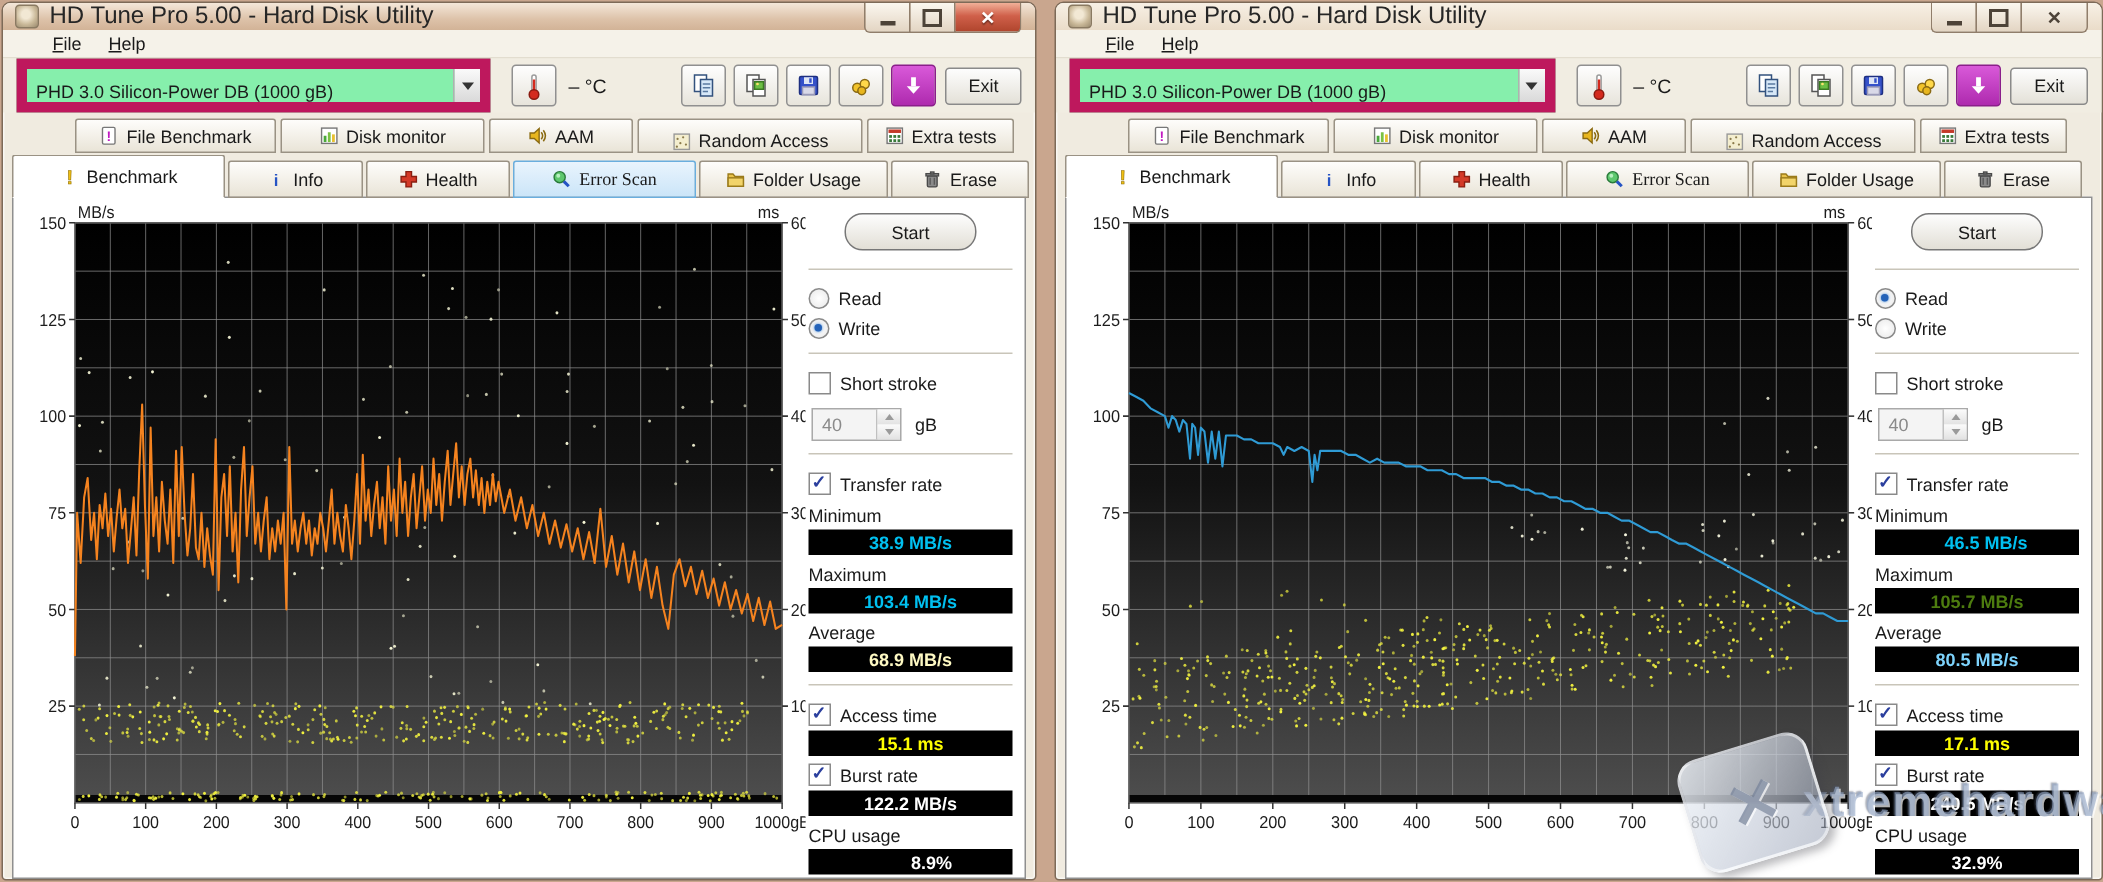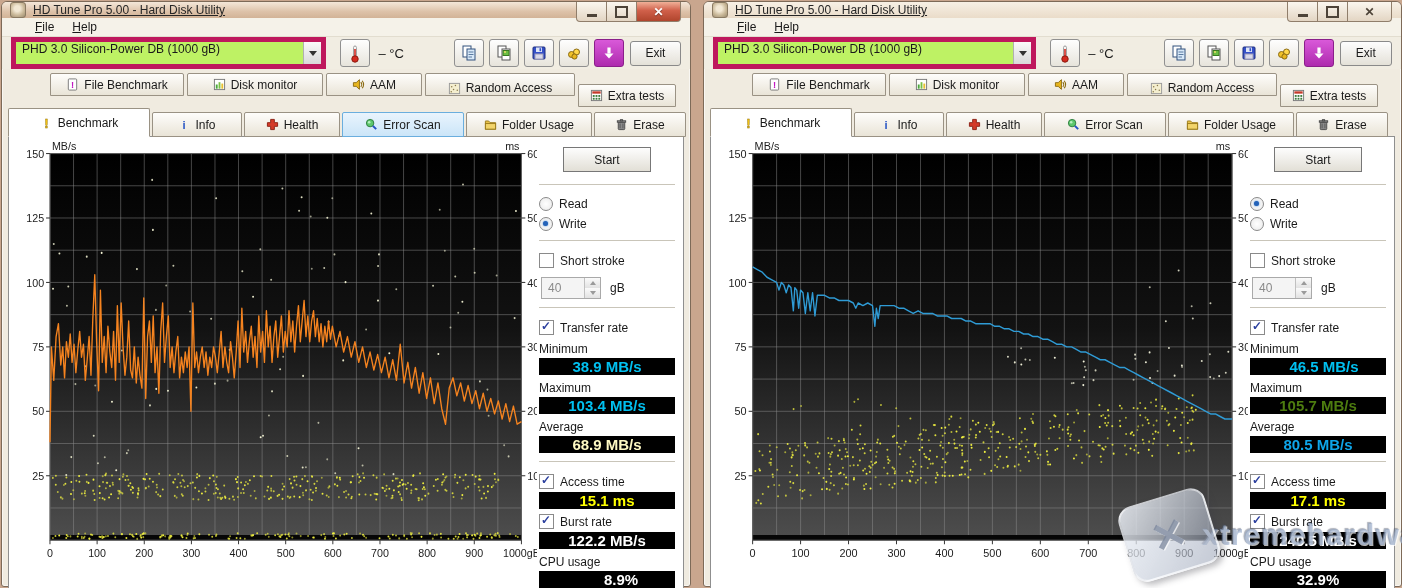--- a/index.html
+++ b/index.html
@@ -5,88 +5,88 @@
   html,body{margin:0;padding:0;}
   body{width:1402px;height:588px;background:#c9a68e;position:relative;overflow:hidden;
        font-family:"Liberation Sans",sans-serif;font-size:12px;color:#1a1a1a;}
   .window{position:absolute;top:1px;height:584px;border:1px solid #7d6a58;border-radius:6px 6px 3px 3px;
           background:#f0ebe0;display:flex;flex-direction:column;box-shadow:inset 0 0 0 1px rgba(255,255,255,.6);}
   .titlebar{height:26px;display:flex;align-items:center;padding:0 8px;border-radius:5px 5px 0 0;position:relative;}
   .window.active .titlebar{background:linear-gradient(#f4e7d9,#ddc2a9 60%,#d2b397);}
   .window.inactive .titlebar{background:linear-gradient(#f7f0e5,#eadcc9);}
   .app-icon{width:14px;height:14px;border:1px solid #8a7a62;border-radius:3px;
             background:radial-gradient(circle at 45% 40%,#f2e8d4 25%,#c9b898 60%,#9a8a6e);}
-  .title-text{font-size:12px;color:#262626;margin-left:7px;flex:1;white-space:nowrap;overflow:hidden;text-decoration:underline;}
+  .title-text{font-size:16px;color:#262626;margin-left:7px;flex:1;white-space:nowrap;overflow:hidden;}
   .win-buttons{display:flex;position:absolute;right:9px;top:0;}
   .win-btn{width:29px;height:19px;border:1px solid #907e6b;border-top:none;margin-left:-1px;
            background:linear-gradient(#fbf7ef,#e3d5c3);display:flex;align-items:center;justify-content:center;cursor:default;}
   .win-btn.minb{border-radius:0 0 0 4px;}
   .win-btn.closeb{width:43px;border-radius:0 0 4px 0;}
   .window.active .win-btn.closeb{background:linear-gradient(#f0b098,#d0604a 45%,#b0452d);}
   .glyph-min{width:10px;height:3px;background:#4d4338;margin-top:7px;}
   .glyph-max{width:9px;height:8px;border:2px solid #4d4338;}
   .glyph-x{font-size:12px;font-weight:bold;color:#4d4338;line-height:1;}
   .window.active .glyph-x{color:#fff;text-shadow:0 1px 1px rgba(0,0,0,.4);}
   .menu-bar{height:22px;display:flex;align-items:center;padding:0 24px;background:#f5f2e9;border-bottom:1px solid #e2ddcf;}
   .menu-item{padding:2px 9px;}
   .toolbar{height:40px;display:flex;align-items:center;padding:0 9px;gap:6px;background:#f1ede2;}
-  .combo{width:336px;height:22px;background:#bef264;border:5px solid #be185d;display:flex;align-items:flex-start;}
+  .combo{width:336px;height:22px;background:#86efac;border:7px solid #be185d;display:flex;align-items:flex-end;}
   .combo-text{flex:1;padding:0 6px;white-space:nowrap;overflow:hidden;}
   .combo-arrow{width:17px;height:100%;background:linear-gradient(#fafafa,#d9d9d9);border-left:1px solid #b0b0b0;
                display:flex;align-items:center;justify-content:center;}
   .arr-dn{width:0;height:0;border-left:4px solid transparent;border-right:4px solid transparent;border-top:5px solid #333;}
   .tool-btn{width:28px;height:26px;border:1px solid #909090;border-radius:3px;flex:0 0 auto;
             background:linear-gradient(#fefefe,#e7e4db);display:flex;align-items:center;justify-content:center;}
   .tool-btn.temp{margin-left:8px;}
   .temp-label{font-size:13px;margin:0 2px;white-space:nowrap;}
   .tool-group{display:flex;gap:5px;margin-left:42px;}
   .dl-btn{background:linear-gradient(#d959d9,#ae2aae)!important;border-color:#8a1f8a!important;}
   .exit-btn{margin-left:auto;width:54px;height:23px;border:1px solid #8a8a8a;border-radius:3px;
             background:linear-gradient(#fdfdfd,#e4e1d8);display:flex;align-items:center;justify-content:center;}
   .tabs-back{display:flex;gap:3px;margin:4px 0 0 48px;}
   .tab{display:flex;align-items:center;gap:5px;justify-content:center;font-size:12px;border:1px solid #9a9284;
        background:linear-gradient(#fefdfb,#e9e4d7);border-radius:2px 2px 0 0;white-space:nowrap;}
   .tabs-back .tab{height:21px;}
   .tabs-back .tab:nth-child(1){width:132px;}
   .tabs-back .tab:nth-child(2){width:134px;}
   .tabs-back .tab:nth-child(3){width:94px;}
   .tabs-back .tab:nth-child(4){width:148px;align-items:flex-end;}
-  .tabs-back .tab:nth-child(5){width:96px;margin-top:11px;}
+  .tabs-back .tab:nth-child(5){width:96px;}
   .tabs-front{display:flex;gap:2px;margin:1px 0 0 6px;position:relative;z-index:2;}
   .tabs-front .tab{height:23px;margin-top:4px;}
   .tabs-front .tab:nth-child(1){width:140px;}
   .tabs-front .tab:nth-child(2){width:88px;}
   .tabs-front .tab:nth-child(3){width:94px;}
-  .tabs-front .tab:nth-child(4){width:120px;}
+  .tabs-front .tab:nth-child(4){width:120px;font-family:Liberation Serif, serif;}
   .tabs-front .tab:nth-child(5){width:124px;}
   .tabs-front .tab:nth-child(6){width:90px;}
   .tabs-front .tab.active{height:27px;margin-top:0;background:#fff;border-bottom:1px solid #fff;}
   .tab.hl{background:linear-gradient(#e9f4fd,#cbe5f8);border-color:#6aaede;}
   .content{flex:1;margin:-1px 6px 6px 6px;background:#fff;border:1px solid #8f8f8f;display:flex;position:relative;z-index:1;}
   .chart{flex:1;padding:2px 0 2px 2px;}
   .chart svg{display:block;width:100%;height:100%;}
   .controls{width:136px;padding:8px 8px 0 2px;display:flex;flex-direction:column;}
-  .start-btn{width:86px;height:23px;margin:2px auto 6px;border:1px solid #777;border-radius:0;
+  .start-btn{width:86px;height:23px;margin:2px auto 6px;border:1px solid #777;border-radius:12px;
              background:linear-gradient(#fdfdfd,#e2dfd6);display:flex;align-items:center;justify-content:center;}
   .sep{height:2px;border-top:1px solid #c9c5b9;border-bottom:1px solid #fff;margin:6px 0;}
   .radio-row,.cb-row{display:flex;align-items:center;gap:6px;margin:3px 0;}
   .radio{width:12px;height:12px;border:1px solid #8a8a8a;border-radius:50%;background:radial-gradient(#fff,#e8e8e8);position:relative;flex:0 0 auto;}
   .radio.on::after{content:"";position:absolute;left:3px;top:3px;width:5px;height:5px;border-radius:50%;
                    background:#2462b8;box-shadow:0 0 2px #2f7ad0;}
   .cb{width:13px;height:13px;border:1px solid #8a8a8a;background:#fff;position:relative;flex:0 0 auto;}
   .cb.on::after{content:"✓";position:absolute;left:1px;top:-2px;font-size:12px;font-weight:bold;color:#2b3f9e;}
   .spin-row{display:flex;align-items:center;gap:9px;margin:6px 0 2px 2px;}
   .spinner{width:58px;height:20px;border:1px solid #a9a9a9;background:#f4f4f4;display:flex;}
   .spin-val{flex:1;color:#8a8a8a;display:flex;align-items:center;padding-left:6px;}
   .spin-btns{width:15px;display:flex;flex-direction:column;border-left:1px solid #c0c0c0;}
   .spin-up,.spin-down{flex:1;background:linear-gradient(#fbfbfb,#e2e2e2);display:flex;align-items:center;justify-content:center;}
   .tri-up{width:0;height:0;border-left:3px solid transparent;border-right:3px solid transparent;border-bottom:4px solid #9a9a9a;}
   .tri-dn{width:0;height:0;border-left:3px solid transparent;border-right:3px solid transparent;border-top:4px solid #9a9a9a;}
   .stat-label{margin:4px 0 2px;}
-  .stat-box{height:17px;background:#000;color:#fff;font-weight:bold;font-size:15px;
+  .stat-box{height:17px;background:#000;color:#fff;font-weight:bold;font-size:12px;
             display:flex;align-items:center;justify-content:center;margin-bottom:2px;}
   .watermark{position:absolute;left:1124px;top:496px;display:flex;align-items:center;z-index:60;pointer-events:none;}
   .wm-logo{width:86px;height:74px;border-radius:15px;transform:rotate(-17deg);
            background:linear-gradient(135deg,rgba(240,244,250,.85),rgba(148,158,178,.55));
            border:2px solid rgba(255,255,255,.5);box-shadow:3px 4px 6px rgba(60,60,70,.35);
            display:flex;align-items:center;justify-content:center;}
   .wm-x{font-size:42px;font-weight:bold;color:rgba(120,132,155,.75);text-shadow:1px 1px 0 rgba(255,255,255,.7);}
   .wm-text{font-size:30px;font-weight:bold;letter-spacing:1px;margin-left:-12px;
            color:rgba(150,170,200,.62);
            text-shadow:1px 1px 0 rgba(255,255,255,.7),-1px -1px 1px rgba(70,80,100,.45);}
@@ -1819,21 +1819,21 @@
       <div class="sep"></div>
       <div class="cb-row">
         <span class="cb on"></span>
         <span>Transfer rate</span>
       </div>
       <div class="stat-label">Minimum</div>
       <div class="stat-box stat-speed" style="color: rgb(0, 192, 240); padding-left: 12px;">46.5 MB/s</div>
       <div class="stat-label">Maximum</div>
       <div class="stat-box stat-speed" style="color: #4d7c0f;">105.7 MB/s</div>
       <div class="stat-label">Average</div>
-      <div class="stat-box stat-speed" style="color: #0ea5e9;">80.5 MB/s</div>
+      <div class="stat-box stat-speed" style="color: #7dd3fc;">80.5 MB/s</div>
       <div class="sep"></div>
       <div class="cb-row">
         <span class="cb on"></span>
         <span>Access time</span>
       </div>
       <div class="stat-box stat-access" style="color: rgb(255, 255, 0);">17.1 ms</div>
       <div class="cb-row">
         <span class="cb on"></span>
         <span>Burst rate</span>
       </div>

